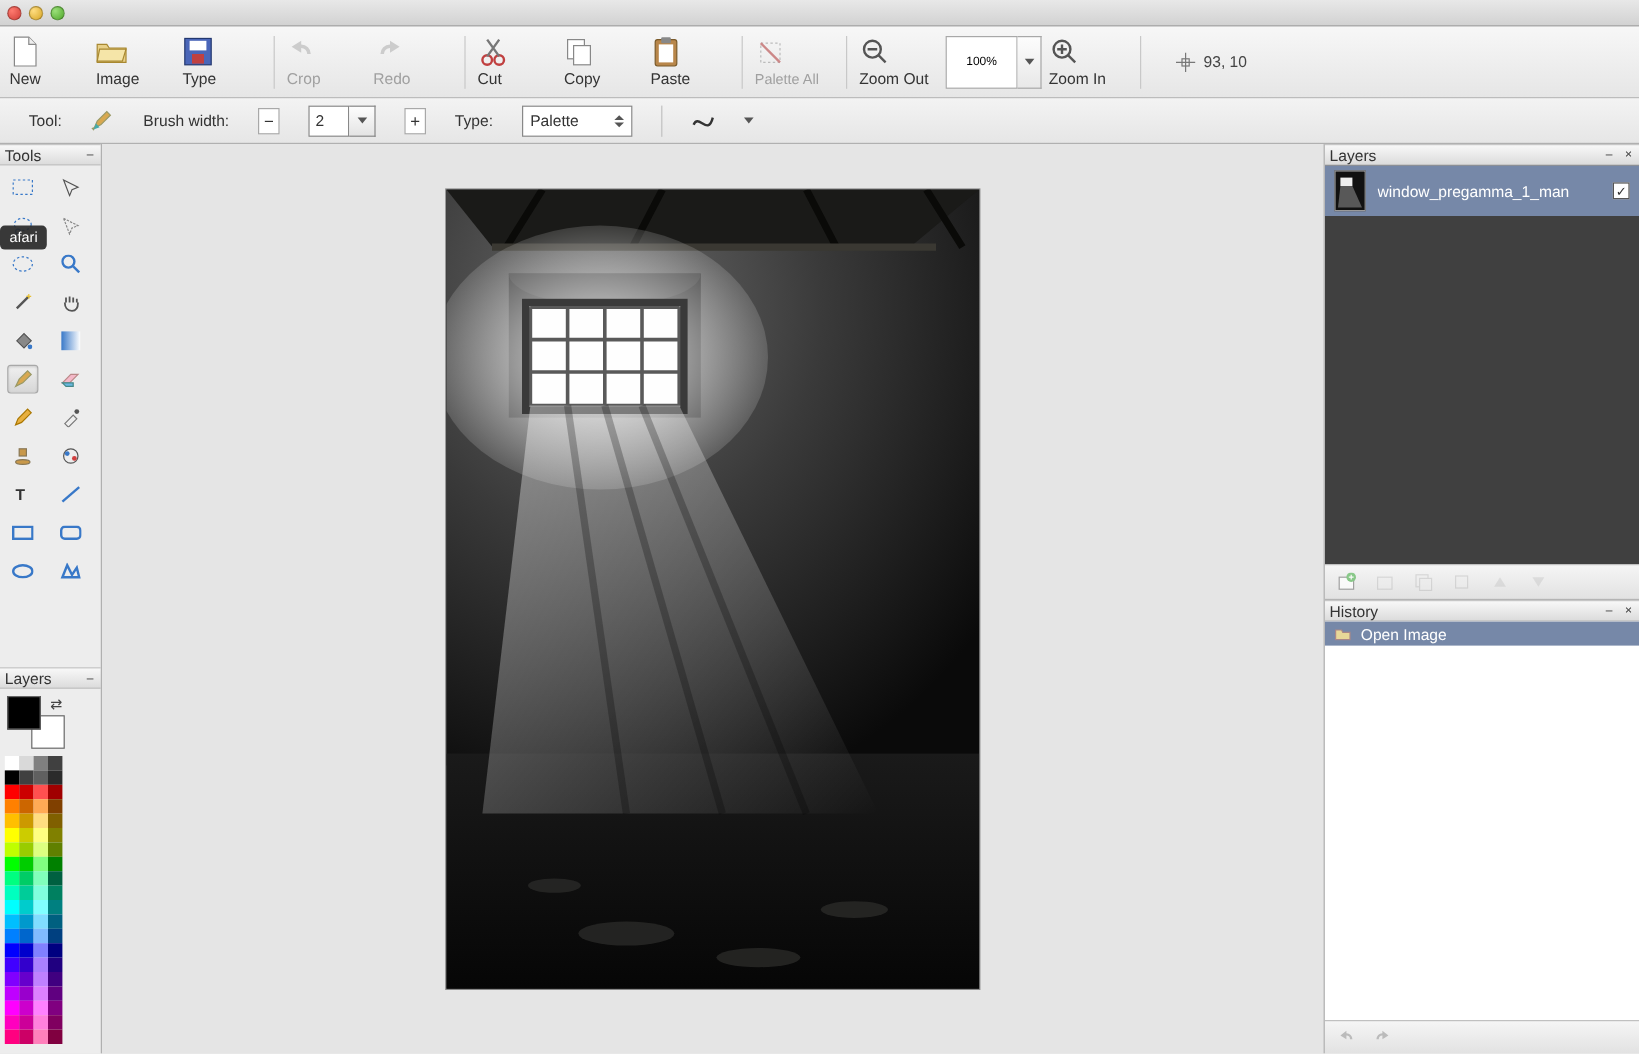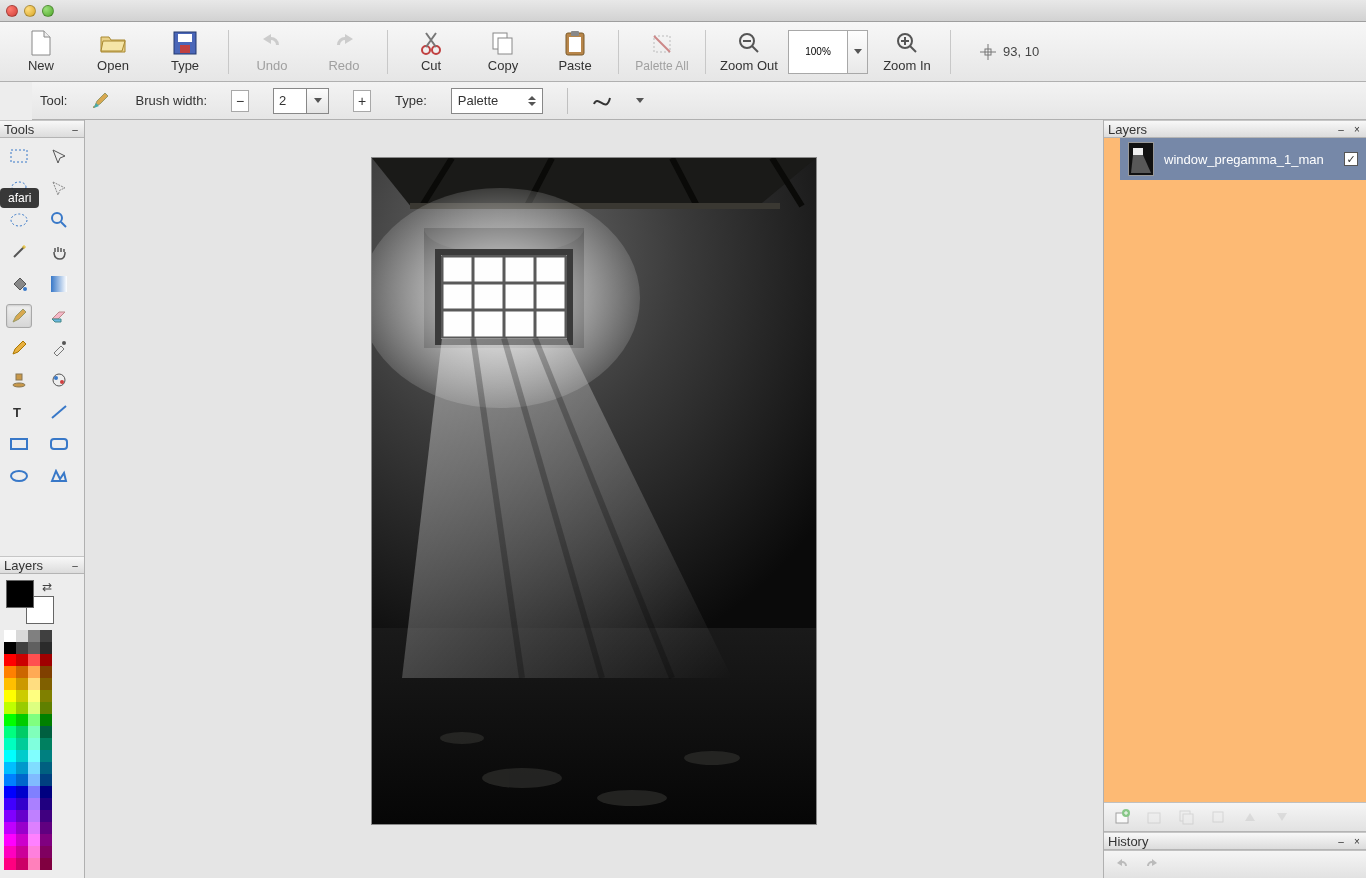--- a/index.html
+++ b/index.html
@@ -5,28 +5,28 @@
 * { box-sizing: border-box; margin: 0; padding: 0; font-family: "Lucida Grande", "Helvetica Neue", Arial, sans-serif; font-size: 13px; user-select: none; }
 body { width: 1366px; height: 878px; overflow: hidden; background: #ededed; display: flex; flex-direction: column; }
 .titlebar { height: 22px; background: linear-gradient(#e8e8e8,#d2d2d2); border-bottom: 1px solid #9f9f9f; display: flex; align-items: center; padding: 0 6px; position: relative; }
 .tb-btns { display: flex; gap: 6px; }
 .tb-btn { width: 12px; height: 12px; border-radius: 50%; border: 1px solid rgba(0,0,0,.25); }
 .tb-red { background: radial-gradient(circle at 30% 30%, #ff7b70, #d1403a); }
 .tb-yel { background: radial-gradient(circle at 30% 30%, #ffdd80, #d8a728); }
 .tb-grn { background: radial-gradient(circle at 30% 30%, #9be07a, #51a82c); }
 .tb-title { position: absolute; left: 0; right: 0; text-align: center; font-size: 13px; color: #2a2a2a; pointer-events: none; }
 .toolbar { height: 60px; background: linear-gradient(#f7f7f7,#e6e6e6); border-bottom: 1px solid #b0b0b0; display: flex; align-items: center; padding: 0 8px; gap: 6px; }
-.tb-item { display: flex; flex-direction: column; align-items: center; justify-content: center; width: 66px; height: 54px; cursor: pointer; color: #333; }
+.tb-item { display: flex; flex-direction: column; justify-content: center; width: 66px; height: 54px; cursor: pointer; color: #333; }
 .tb-item.dis { color: #a0a0a0; }
 .tb-item .ic { width: 26px; height: 26px; margin-bottom: 2px; display:flex;align-items:center;justify-content:center; }
 .tb-sep { width: 1px; height: 44px; background: #c8c8c8; margin: 0 4px; }
 .zoom-box { width: 60px; height: 44px; background: #fff; border: 1px solid #a8a8a8; display:flex;align-items:center;justify-content:center;font-size:10px; }
 .zoom-drop { width: 20px; height: 44px; background: linear-gradient(#fdfdfd,#e8e8e8); border:1px solid #a8a8a8; border-left:none; display:flex;align-items:center;justify-content:center; }
 .coord { display:flex;align-items:center;gap:6px;margin-left:18px;color:#444; }
-.optbar { height: 38px; background: linear-gradient(#f3f3f3,#e6e6e6); border-bottom:1px solid #b0b0b0; display:flex;align-items:center;padding:0 8px;gap:24px;color:#333;margin-left:32px; }
+.optbar { height: 38px; background: linear-gradient(#f3f3f3,#e6e6e6); border-bottom:1px solid #b0b0b0; display:flex;align-items:center;padding:0 24px;gap:24px;color:#333; }
 .optbar .spin { width:18px;height:22px;background:#fff;border:1px solid #a8a8a8;display:flex;align-items:center;justify-content:center;font-size:14px;cursor:pointer; }
 .optbar .num { width:34px;height:26px;background:#fff;border:1px solid #888;display:flex;align-items:center;padding:0 5px; }
 .optbar .num-dd { width:22px;height:26px;background:linear-gradient(#fdfdfd,#e4e4e4);border:1px solid #888;border-left:none;display:flex;align-items:center;justify-content:center;cursor:pointer; }
 .optbar .sel { height:26px;width:92px;background:#fff;border:1px solid #888;display:flex;align-items:center;padding:0 6px;justify-content:space-between;cursor:pointer; }
 .optbar .vsep { width:1px;height:26px;background:#c0c0c0; }
 .main { flex:1; display:flex; min-height:0; }
 .left-col { width:84px; display:flex;flex-direction:column; }
 .panel-hdr { height:18px;background:linear-gradient(#f8f8f8,#dcdcdc);border-top:1px solid #c6c6c6;border-bottom:1px solid #b4b4b4;display:flex;align-items:center;justify-content:space-between;padding:0 4px;font-size:11px;color:#333; }
 .panel-hdr .pbtn { width:10px;height:10px;display:flex;align-items:center;justify-content:center;font-size:10px;cursor:pointer; }
 .tools-body { background:#ededed;padding:6px 6px;display:grid;grid-template-columns:1fr 1fr;gap:8px 8px; flex-shrink:0; }
@@ -37,21 +37,21 @@
 .fgbg { position:relative;width:48px;height:44px;margin:2px 0 6px 2px; }
 .fgbg .sw { position:absolute;width:28px;height:28px;border:1px solid #666; }
 .fgbg .fg { top:0;left:0;background:#000;z-index:2; }
 .fgbg .bg { bottom:0;right:0;background:#fff; }
 .fgbg .swap { position:absolute;top:0;right:2px;font-size:12px;color:#444;cursor:pointer; }
 .pal-grid { display:grid;grid-template-columns:repeat(4,12px);grid-auto-rows:12px;gap:0; }
 .pal-cell { width:12px;height:12px;cursor:pointer; }
 .canvas-area { flex:1;background:#e5e5e5;border-left:1px solid #b0b0b0;border-right:1px solid #b0b0b0;position:relative;overflow:hidden; display:flex;align-items:flex-start;justify-content:center;padding-top:38px; }
 .doc { width:444px;height:666px;background:#111;box-shadow:0 0 0 1px #888; position:relative; overflow:hidden; }
 .right-col { width:262px;display:flex;flex-direction:column; }
-.layers-body { flex:1;background:#fdba74;overflow:auto;padding-left:16px; }
+.layers-body { flex:1;background:#404040;overflow:auto; }
 .layer-row { height:42px;display:flex;align-items:center;gap:10px;padding:0 8px;background:#7688a8;color:#fff; }
 .layer-thumb { width:26px;height:34px;background:#222;border:1px solid #999;position:relative;overflow:hidden; }
 .layer-name { flex:1;white-space:nowrap;overflow:hidden;text-overflow:ellipsis;font-size:13px; }
 .layer-chk { width:14px;height:14px;background:#fff;border:1px solid #555;display:flex;align-items:center;justify-content:center;font-size:11px;color:#333; }
 .layer-tools { height:30px;background:linear-gradient(#f5f5f5,#e2e2e2);border-top:1px solid #c0c0c0;border-bottom:1px solid #b4b4b4;display:flex;align-items:center;gap:16px;padding:0 10px; }
 .layer-tools .lt { width:16px;height:16px;opacity:.75;display:flex;align-items:center;justify-content:center;cursor:pointer; }
 .layer-tools .lt.dis { opacity:.35;cursor:default; }
 .hist-body { flex:1;background:#fff; }
 .hist-row { height:20px;display:flex;align-items:center;gap:8px;padding:0 8px;background:#7688a8;color:#fff;font-size:12px; }
 .hist-tools { height:28px;background:linear-gradient(#f5f5f5,#e2e2e2);border-top:1px solid #c0c0c0;display:flex;align-items:center;gap:14px;padding:0 10px; }
@@ -83,40 +83,40 @@
       </div>
     <span>New</span>
   </div>
   <div class="tb-item">
     <div class="ic">
         <svg width="26" height="22">
           <path d="M1 5h8l2 3h14v12H1z" fill="#e8d088" stroke="#a88830"></path>
           <path d="M3 9h22l-3 10H1z" fill="#f5e5a8" stroke="#a88830"></path>
         </svg>
       </div>
-    <span>Open</span>
+    <span>Image</span>
   </div>
   <div class="tb-item">
     <div class="ic">
         <svg width="24" height="24">
           <rect x="1" y="1" width="22" height="22" fill="#4a66b8" stroke="#23386f"></rect>
           <rect x="5" y="3" width="14" height="8" fill="#fff"></rect>
           <rect x="7" y="14" width="10" height="8" fill="#c04040"></rect>
         </svg>
       </div>
     <span>Type</span>
   </div>
   <div class="tb-sep"></div>
   <div class="tb-item dis">
     <div class="ic">
         <svg width="26" height="20">
           <path d="M12 4a8 8 0 0 1 8 8h-3a5 5 0 0 0-5-5v4L4 6l8-5z" fill="#ccc"></path>
         </svg>
       </div>
-    <span>Undo</span>
+    <span>Crop</span>
   </div>
   <div class="tb-item dis">
     <div class="ic">
         <svg width="26" height="20">
           <path d="M14 4a8 8 0 0 0-8 8h3a5 5 0 0 1 5-5v4l8-5-8-5z" fill="#ccc"></path>
         </svg>
       </div>
     <span>Redo</span>
   </div>
   <div class="tb-sep"></div>
@@ -589,20 +589,30 @@
         </span>
     </div>
 
     <div class="panel-hdr">
       <span>History</span>
       <span style="display:flex;gap:6px">
         <span class="pbtn">–</span>
         <span class="pbtn">×</span>
       </span>
     </div>
+    <div class="hist-body">
+      <div class="hist-row">
+        <span>
+            <svg width="14" height="12">
+              <path d="M1 3h5l1 2h6v6H1z" fill="#e8d898" stroke="#a88"></path>
+            </svg>
+          </span>
+        <span>Open Image</span>
+      </div>
+    </div>
     <div class="hist-tools">
       <span class="lt dis">
           <svg width="16" height="12">
             <path d="M8 2a5 5 0 0 1 5 5h-2a3 3 0 0 0-3-3v3L3 4l5-4z" fill="#bbb"></path>
           </svg>
         </span>
       <span class="lt dis">
           <svg width="16" height="12">
             <path d="M8 2a5 5 0 0 0-5 5h2a3 3 0 0 1 3-3v3l5-3-5-4z" fill="#bbb"></path>
           </svg>

